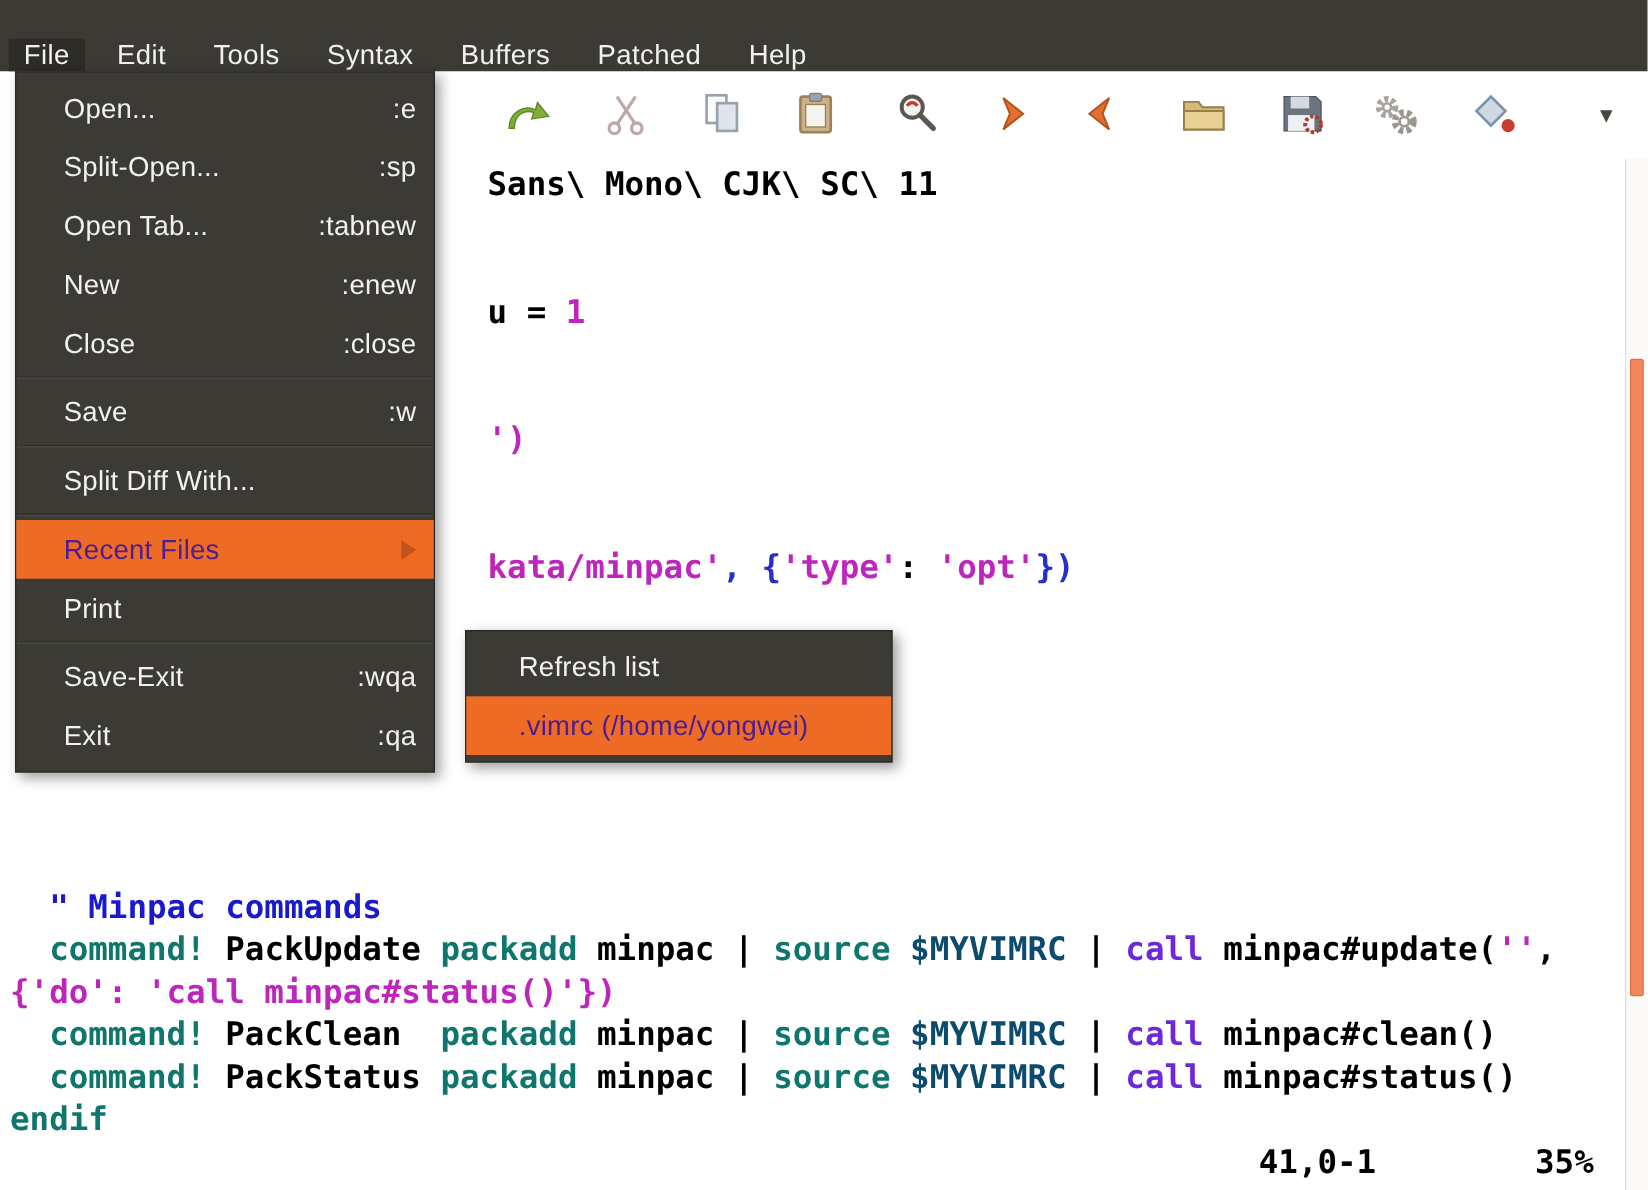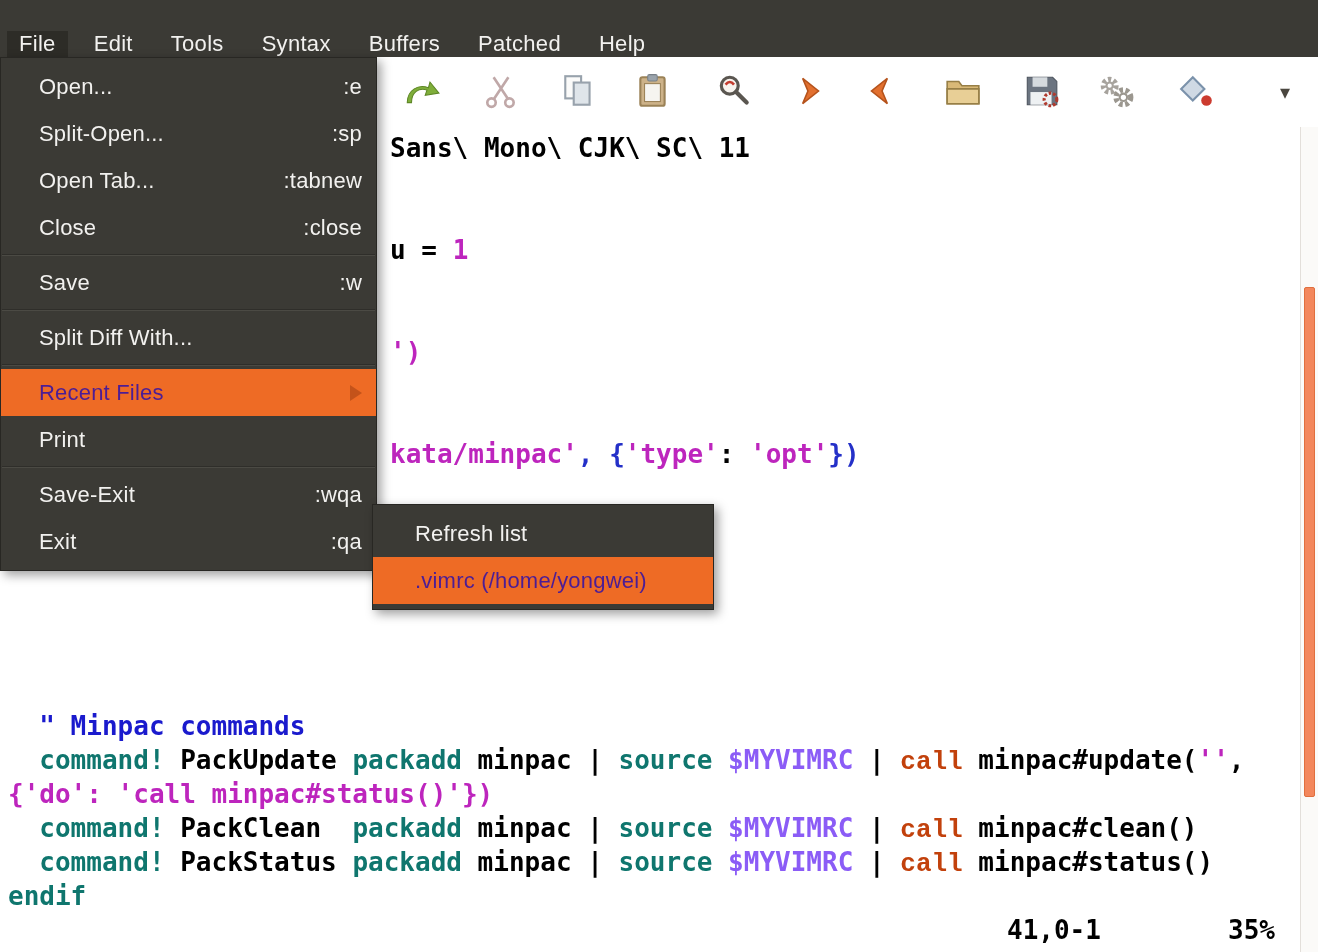--- a/index.html
+++ b/index.html
@@ -26,38 +26,38 @@
     color:#4a463f;font-size:20px;text-align:center;line-height:26px;
   }
   
   .editor{position:absolute;left:0;top:127px;width:1300px;height:825px;background:#fff;}
   .line{
     position:absolute;font-family:"DejaVu Sans Mono",monospace;
     font-size:26px;line-height:34px;font-weight:bold;color:#000;white-space:pre;
   }
   [data-tok="comment"]{color:#1a1acd;}
   [data-tok="stmt"]{color:#0f766e;}
-  [data-tok="kw2"]{color:#c2410c;font-family:Liberation Mono, monospace;}
+  [data-tok="kw2"]{color:#6d28d9;}
   [data-tok="str"]{color:#bd25bd;}
   [data-tok="num"]{color:#bd25bd;}
   [data-tok="brace"]{color:#2430c8;}
-  [data-tok="ident"]{color:#8b5cf6;}
+  [data-tok="ident"]{color:#0c4a6e;}
   [data-tok="plain"]{color:#000;}
   
   .scrollbar{
     position:absolute;right:0;top:127px;width:18px;height:825px;
     background:#fbfaf8;border-left:1px solid #e3dfda;box-sizing:border-box;
   }
   .scroll-thumb{
     position:absolute;left:3px;top:160px;width:11px;height:510px;
     background:#f3875c;border:1px solid #e06f3e;border-radius:2px;box-sizing:border-box;
   }
   
   .menu-panel{
-    position:absolute;left:0;top:57px;width:377px;
+    position:absolute;left:12px;top:57px;width:336px;
     background:#3b3a35;border:1px solid #282723;box-sizing:border-box;
     padding:5px 0;z-index:20;box-shadow:4px 4px 10px rgba(0,0,0,.38);
   }
   .submenu{
     position:absolute;left:372px;top:504px;width:342px;
     background:#3b3a35;border:1px solid #282723;box-sizing:border-box;
     padding:5px 0;z-index:21;box-shadow:4px 4px 10px rgba(0,0,0,.38);
   }
   .menu-item{
     height:47px;display:flex;align-items:center;
@@ -185,20 +185,24 @@
   </div>
   <div class="menu-item">
     <span>Split-Open...</span>
     <span class="accel">:sp</span>
   </div>
   <div class="menu-item">
     <span>Open Tab...</span>
     <span class="accel">:tabnew</span>
   </div>
   <div class="menu-item">
+    <span>New</span>
+    <span class="accel">:enew</span>
+  </div>
+  <div class="menu-item">
     <span>Close</span>
     <span class="accel">:close</span>
   </div>
   <div class="menu-sep"></div>
   <div class="menu-item">
     <span>Save</span>
     <span class="accel">:w</span>
   </div>
   <div class="menu-sep"></div>
   <div class="menu-item">

